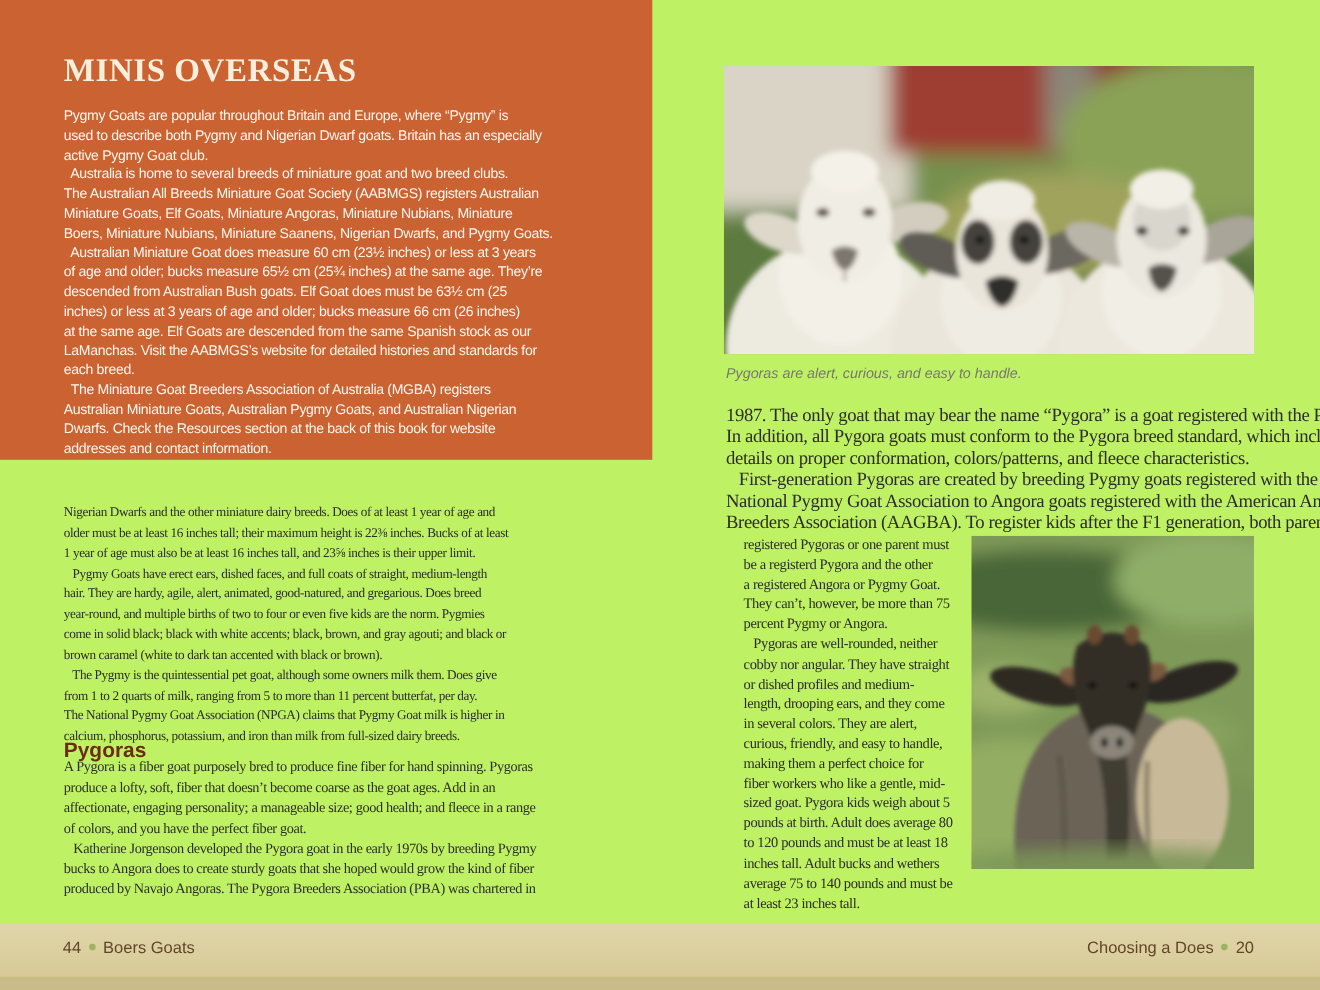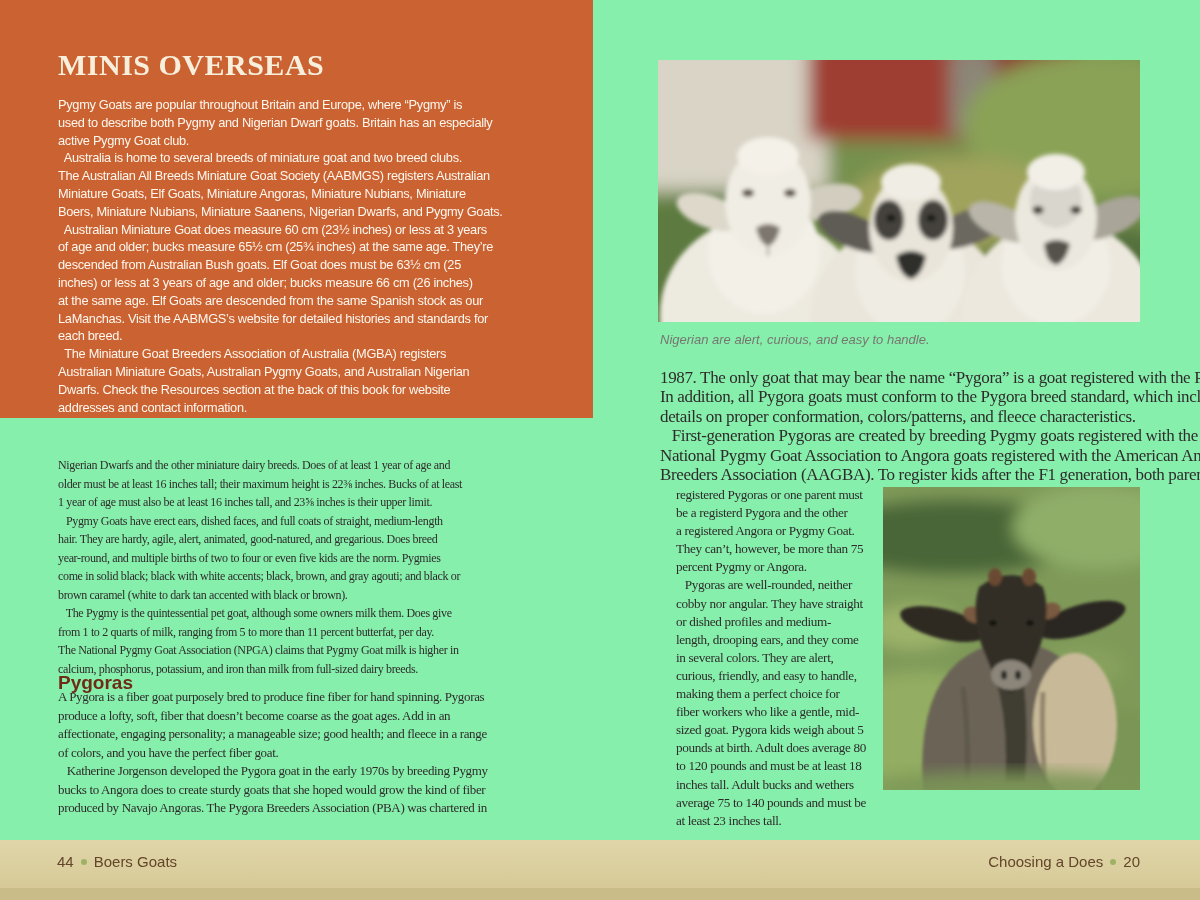--- a/index.html
+++ b/index.html
@@ -1,16 +1,16 @@
 <!DOCTYPE html>
 <html><head>
 <meta charset="utf-8">
 <style>
   html,body{margin:0;padding:0;background:#ffffff;}
-  .spread{position:relative;width:1200px;height:900px;background:#86efac;overflow:hidden;
+  .spread{position:relative;width:1200px;height:900px;background:#bef264;overflow:hidden;
           font-family:"Liberation Sans", sans-serif;text-decoration:underline;}
 
   
   .orange-box{position:absolute;left:0;top:0;width:593px;height:418px;background:#cb6231;}
   .orange-box h1{margin:0;position:absolute;left:58px;top:48px;
                  font-family:"Liberation Serif", serif;font-weight:bold;
                  font-size:30px;letter-spacing:.5px;color:#f7efdc;}
   .box-text{position:absolute;left:58px;top:96px;width:520px;
             font-family:"Liberation Sans", sans-serif;font-size:12.8px;letter-spacing:-.3px;
             line-height:17.8px;color:#fdf7ee;white-space:pre;}
@@ -157,21 +157,21 @@
         <ellipse cx="452" cy="158" rx="38" ry="17" fill="#a9a599" transform="rotate(-24 452 158)"></ellipse>
         <ellipse cx="398" cy="158" rx="41" ry="53" fill="#ebe8df"></ellipse>
         <ellipse cx="398" cy="140" rx="26" ry="28" fill="#c9c6bd" opacity="0.55"></ellipse>
         <ellipse cx="398" cy="112" rx="29" ry="18" fill="#f2efe7"></ellipse>
         <ellipse cx="380" cy="150" rx="5.5" ry="4" fill="#3f3a33"></ellipse>
         <ellipse cx="418" cy="150" rx="5.5" ry="4" fill="#3f3a33"></ellipse>
         <path d="M386 184 Q398 176 412 184 Q408 202 398 205 Q388 202 386 184 Z" fill="#55514b"></path>
       </g>
     </svg>
   </figure>
-  <figcaption class="caption1">Nigerian are alert, curious, and easy to handle.</figcaption>
+  <figcaption class="caption1">Pygoras are alert, curious, and easy to handle.</figcaption>
 
   <div class="right-wide">1987. The only goat that may bear the name “Pygora” is a goat registered with the PBA.
 In addition, all Pygora goats must conform to the Pygora breed standard, which includes
 details on proper conformation, colors/patterns, and fleece characteristics.
    First-generation Pygoras are created by breeding Pygmy goats registered with the
 National Pygmy Goat Association to Angora goats registered with the American Angora Goat
 Breeders Association (AAGBA). To register kids after the F1 generation, both parents must be</div>
   <div class="right-narrow">registered Pygoras or one parent must
 be a registerd Pygora and the other
 a registered Angora or Pygmy Goat.

